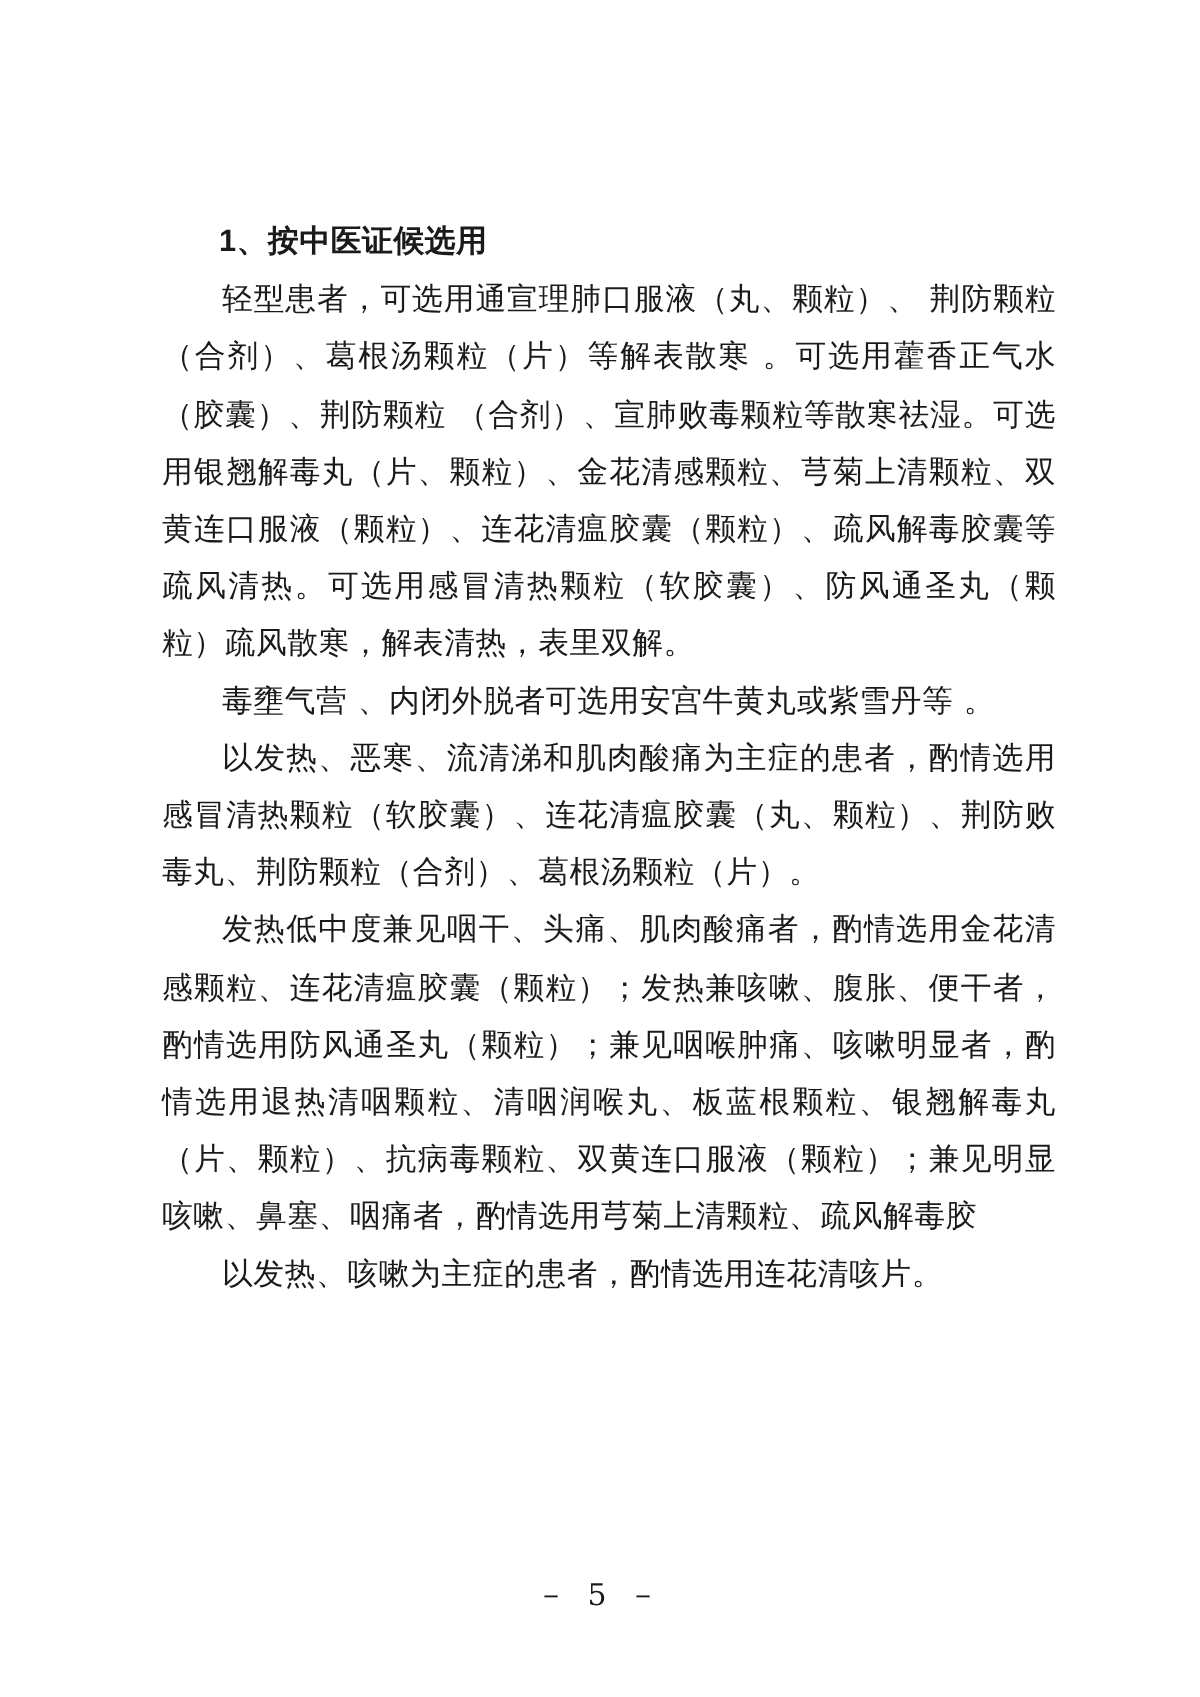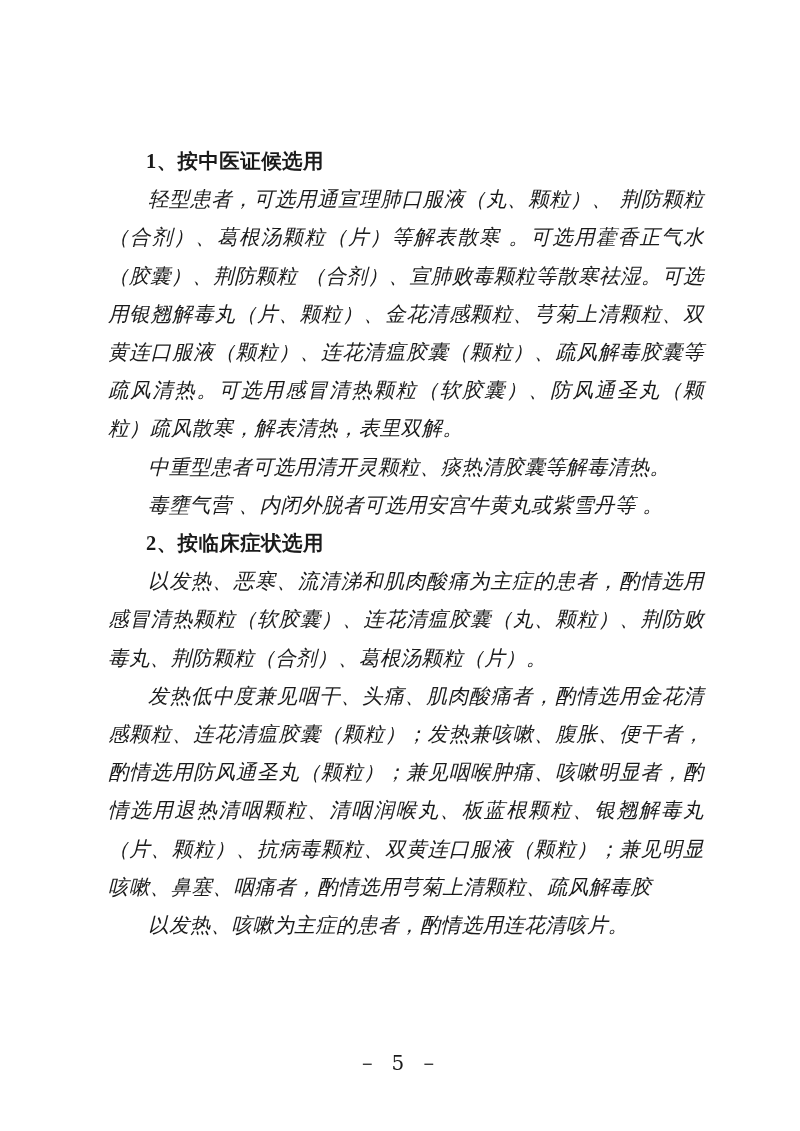--- a/index.html
+++ b/index.html
@@ -4,35 +4,33 @@
 <style>
   html, body { margin:0; padding:0; background:#ffffff; }
   body { width:800px; height:1131px; position:relative; overflow:hidden; }
   .page { position:absolute; left:0; top:0; width:800px; height:1131px; background:#fff; }
   .content {
     position:absolute; left:108px; top:142px; width:596px;
     font-family: "DejaVu Serif", "Liberation Serif", serif;
     font-size:20.5px; line-height:38.2px; color:#1a1a1a;
     text-align:justify; text-justify:inter-character; letter-spacing:0.4px;
   }
-  .heading { text-indent:38px; font-family:Liberation Serif, serif; font-weight:bold; margin:0; }
-  .para { text-indent:40px; margin:0;font-style:italic; }
+  .heading { text-indent:38px; font-family:Liberation Sans, sans-serif; font-weight:bold; margin:0; }
+  .para { text-indent:40px; margin:0; }
   .page-number {
     position:absolute; left:0; width:800px; top:1050px; text-align:center;
     font-family:"DejaVu Serif", "Liberation Serif", serif; font-size:20px; color:#1a1a1a; letter-spacing:4px;
   }
 </style>
 </head>
 <body>
 
 <div class="page">
   <div class="content">
     <p class="heading">1、按中医证候选用</p>
     <p class="para">轻型患者，可选用通宣理肺口服液（丸、颗粒）、 荆防颗粒（合剂）、葛根汤颗粒（片）等解表散寒 。可选用藿香正气水（胶囊）、荆防颗粒 （合剂）、宣肺败毒颗粒等散寒祛湿。可选用银翘解毒丸（片、颗粒）、金花清感颗粒、芎菊上清颗粒、双黄连口服液（颗粒）、连花清瘟胶囊（颗粒）、疏风解毒胶囊等疏风清热。可选用感冒清热颗粒（软胶囊）、防风通圣丸（颗粒）疏风散寒，解表清热，表里双解。</p>
-    <p class="para">中重型患者可选用清开灵颗粒、痰热清胶囊等解毒清热。</p>
     <p class="para">毒壅气营 、内闭外脱者可选用安宫牛黄丸或紫雪丹等 。</p>
-    <p class="heading">2、按临床症状选用</p>
     <p class="para">以发热、恶寒、流清涕和肌肉酸痛为主症的患者，酌情选用感冒清热颗粒（软胶囊）、连花清瘟胶囊（丸、颗粒）、荆防败毒丸、荆防颗粒（合剂）、葛根汤颗粒（片）。</p>
     <p class="para">发热低中度兼见咽干、头痛、肌肉酸痛者，酌情选用金花清感颗粒、连花清瘟胶囊（颗粒）；发热兼咳嗽、腹胀、便干者，酌情选用防风通圣丸（颗粒）；兼见咽喉肿痛、咳嗽明显者，酌情选用退热清咽颗粒、清咽润喉丸、板蓝根颗粒、银翘解毒丸（片、颗粒）、抗病毒颗粒、双黄连口服液（颗粒）；兼见明显咳嗽、鼻塞、咽痛者，酌情选用芎菊上清颗粒、疏风解毒胶</p>
     <p class="para">以发热、咳嗽为主症的患者，酌情选用连花清咳片。</p>
   </div>
   <div class="page-number">－ 5 －</div>
 </div>
 
 </body></html>

